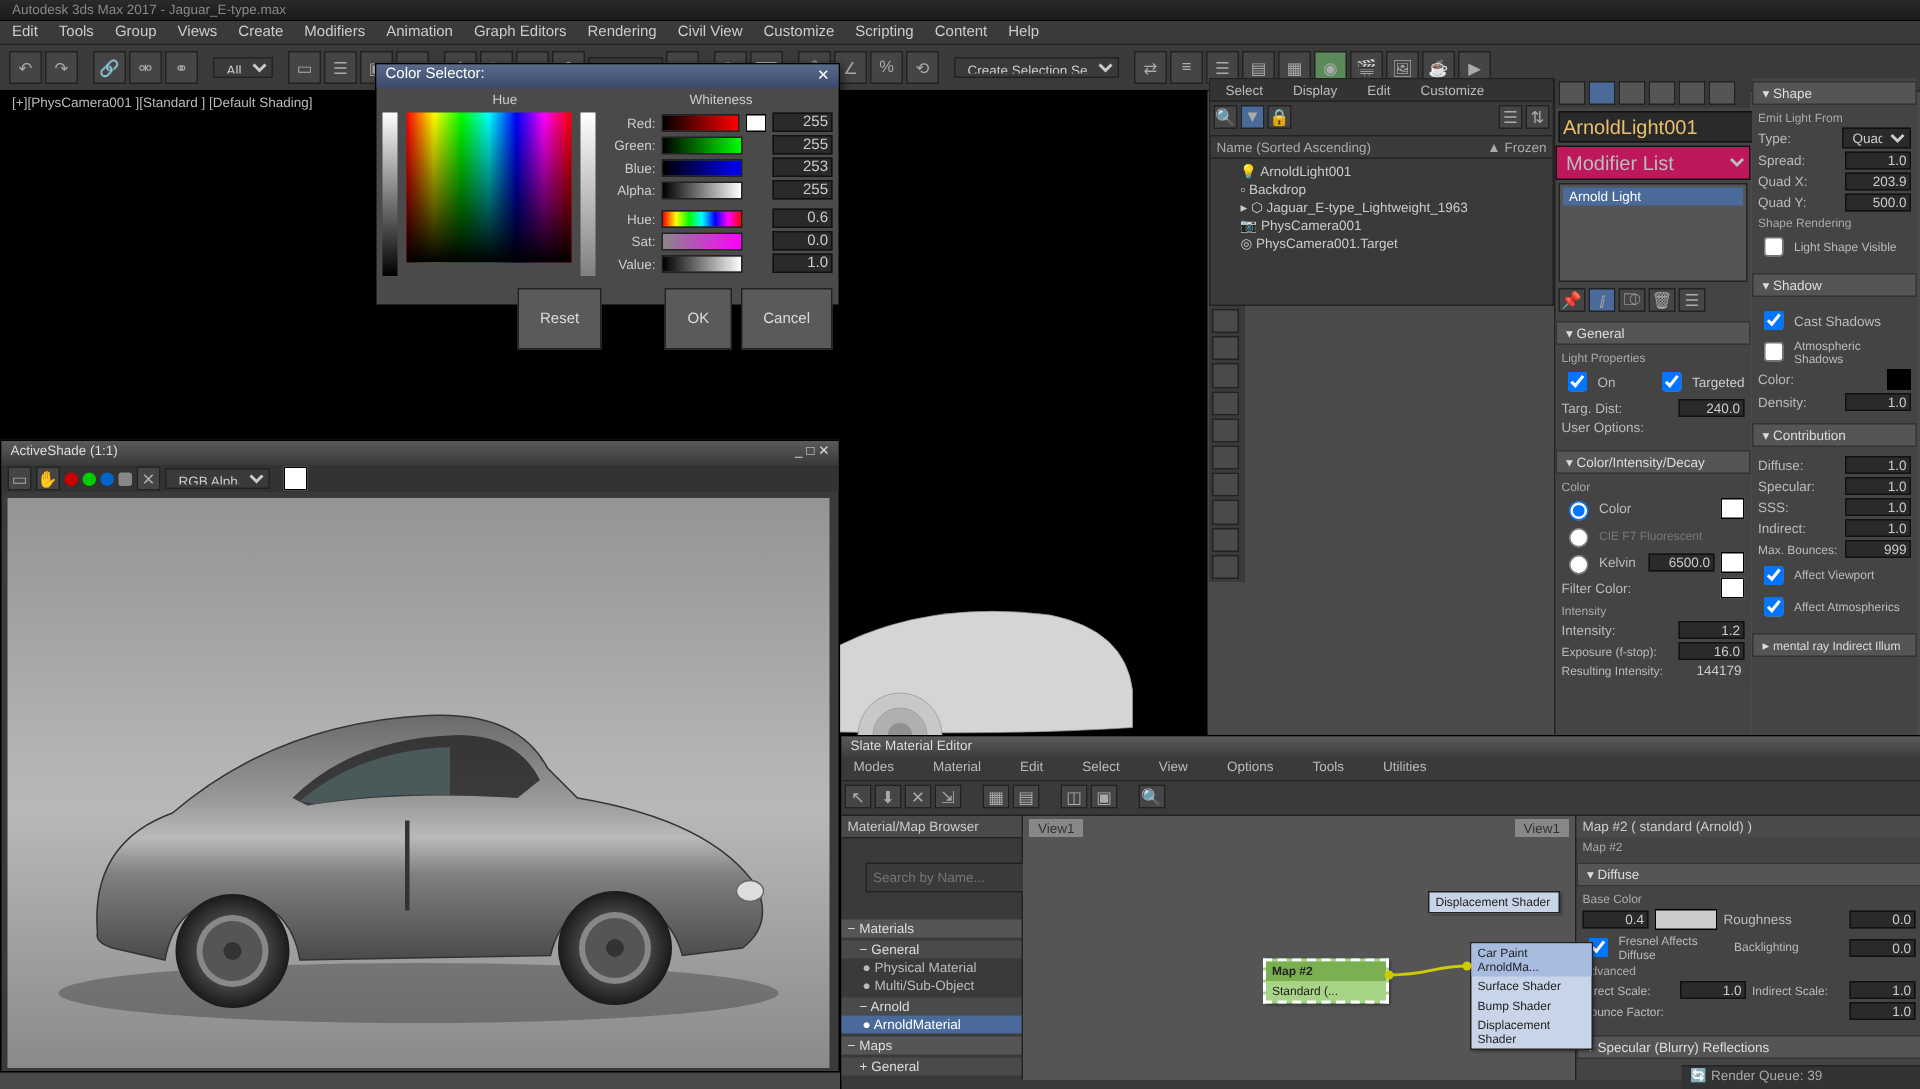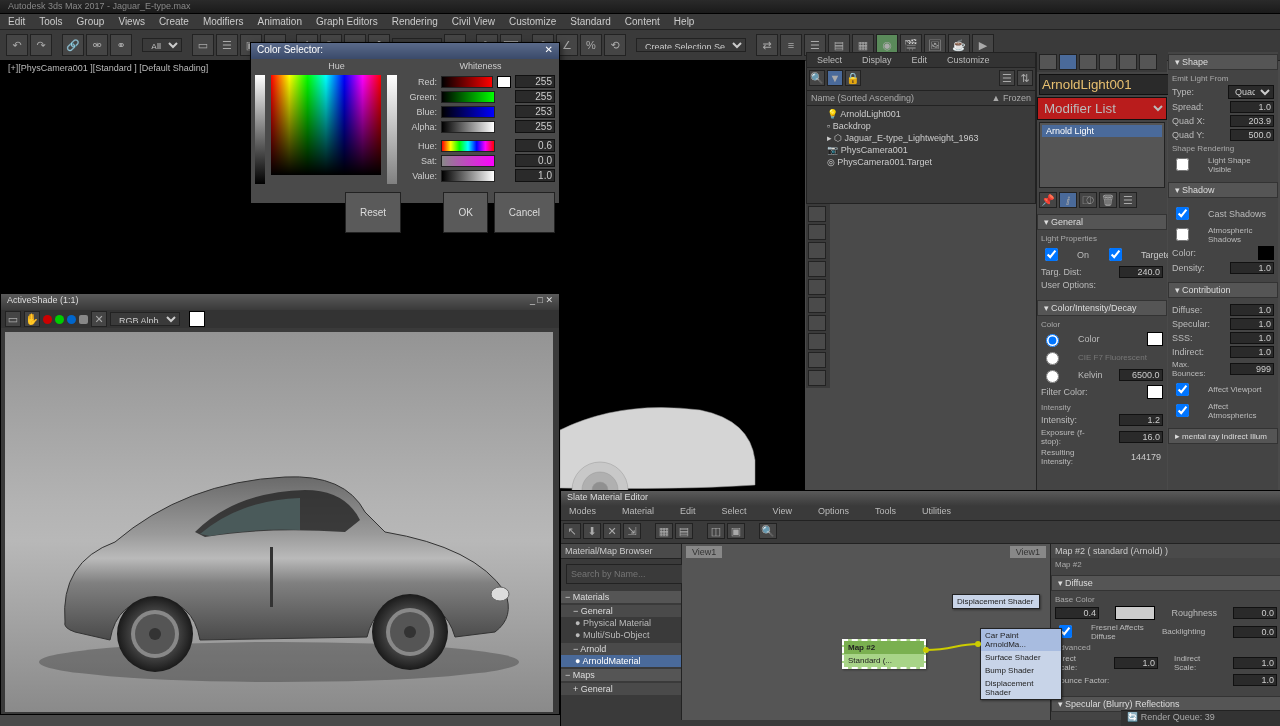--- a/index.html
+++ b/index.html
@@ -43,26 +43,26 @@
 .scenex .tbar{height:18px;background:#3a3a3a;display:flex;gap:2px;padding:2px;border-bottom:1px solid #222}
 .scenex .hdr{font-size:9px;color:#aaa;padding:2px 4px;border-bottom:1px solid #222;display:flex;justify-content:space-between}
 .scenex .tree{font-size:9px;padding:2px}
 .scenex .tree .node{padding:1px 2px 1px 18px;color:#ccc}
 
 
 .modpanel{position:absolute;left:1036px;top:52px;width:130px;height:438px;background:#444;border-left:1px solid #222;font-size:9px}
 .modpanel .icons{height:16px;display:flex;gap:2px;padding:2px;background:#3a3a3a}
 .modpanel .icons .ic{width:16px;height:14px;background:#555;border:1px solid #222}
 .modpanel .name{background:#2a2a2a;padding:2px;color:#e8c070}
-.modpanel .modlist{background:#b91c1c;color:#bbb;padding:2px}
+.modpanel .modlist{background:#be185d;color:#bbb;padding:2px}
 .modpanel .stack{background:#555;height:60px;margin:2px;border:1px solid #222;padding:2px}
 .modpanel .stack .sel{background:#4a6a9a;color:#fff;padding:1px 4px}
 .rollhdr{background:#555;border:1px solid #333;padding:2px 6px;margin-top:4px;color:#ddd}
 .rollbody{padding:4px;background:#444}
-.prow{display:flex;align-items:center;gap:16px;margin:2px 0}
+.prow{display:flex;align-items:center;gap:4px;margin:2px 0}
 .prow label{flex:1;color:#bbb}
 .pinput{width:38px;background:#2a2a2a;border:1px solid #111;color:#ccc;text-align:right;padding:0 2px;font-size:9px}
 .swatch{width:14px;height:12px;background:#fff;border:1px solid #000}
 
 
 .arnoldp{position:absolute;left:1168px;top:52px;width:110px;height:438px;background:#444;font-size:9px;overflow:hidden}
 .arnoldp .rollhdr{margin-top:2px}
 
 
 .slate{position:absolute;left:560px;top:490px;width:720px;height:236px;background:#3a3a3a;border:1px solid #000}
@@ -97,21 +97,21 @@
   <span>Tools</span>
   <span>Group</span>
   <span>Views</span>
   <span>Create</span>
   <span>Modifiers</span>
   <span>Animation</span>
   <span>Graph Editors</span>
   <span>Rendering</span>
   <span>Civil View</span>
   <span>Customize</span>
-  <span>Standard</span>
+  <span>Scripting</span>
   <span>Content</span>
   <span>Help</span>
 </div>
 
 <div class="toolbar">
   <div class="tbtn">↶</div>
   <div class="tbtn">↷</div>
   <div class="tsep"></div>
   <div class="tbtn">🔗</div>
   <div class="tbtn">⚮</div>
@@ -502,21 +502,21 @@
     <div class="tbtn" style="width:16px;height:14px">▤</div>
     <div style="width:10px"></div>
     <div class="tbtn" style="width:16px;height:14px">◫</div>
     <div class="tbtn" style="width:16px;height:14px">▣</div>
     <div style="width:10px"></div>
     <div class="tbtn" style="width:16px;height:14px">🔍</div>
   </div>
   <div class="sbody">
     <div class="browser">
       <div class="bhdr">Material/Map Browser</div>
-      <input class="tsel" style="width: 112px; margin: 5px;" placeholder="Search by Name...">
+      <input class="tsel" style="width: 112px; margin: 16px;" placeholder="Search by Name...">
       <div class="grp">− <span>Materials</span></div>
       <div class="grp" style="background:#4a4a4a;padding-left:12px">− <span>General</span></div>
       <div class="item">● <span>Physical Material</span></div>
       <div class="item">● <span>Multi/Sub-Object</span></div>
       <div class="grp" style="background:#4a4a4a;padding-left:12px">− <span>Arnold</span></div>
       <div class="item sel">● <span>ArnoldMaterial</span></div>
       <div class="grp">− <span>Maps</span></div>
       <div class="grp" style="background:#4a4a4a;padding-left:12px">+ <span>General</span></div>
     </div>
     <div class="nodegraph">

